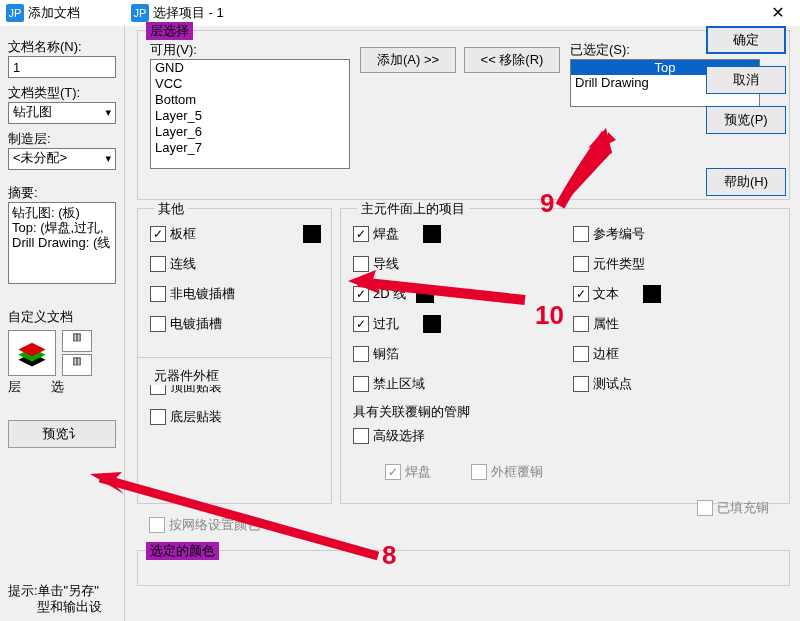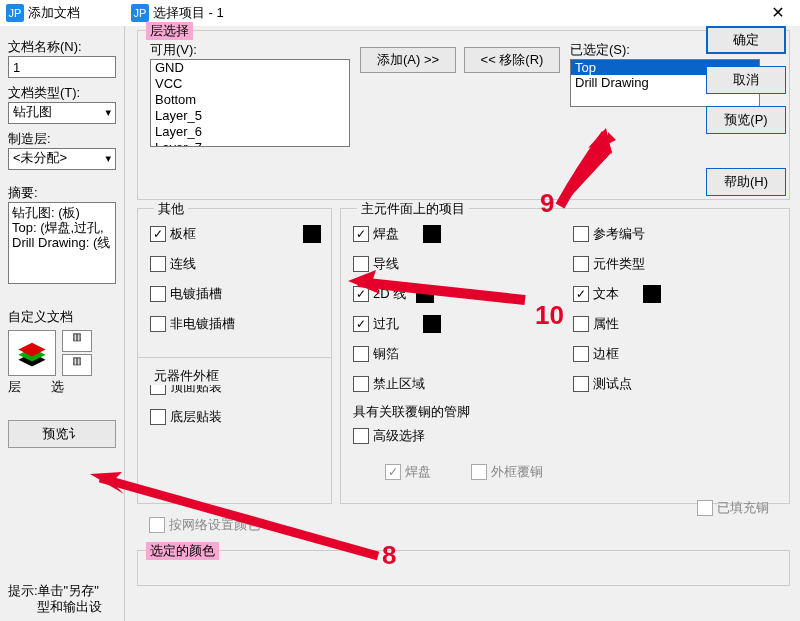--- a/index.html
+++ b/index.html
@@ -21,28 +21,28 @@
   .layer-pic { width:34px; height:34px;}
   .layer-pic .s1 { fill:#d00;}
   .layer-pic .s2 { fill:#0a0;}
   .layer-pic .s3 { fill:#000;}
   .ic-small { width:30px; border:1px solid #888; background:#fff; font-size:10px; text-align:center;}
   .left-bottom-btn { width:100%; height:28px; border:1px solid #999; background:#e9e9e9; margin-top:24px;}
   .tip { position:absolute; bottom:6px; left:8px; font-size:13px; line-height:16px;}
 
   .main-dialog { position:absolute; left:125px; top:26px; right:0; bottom:0; background:#f0f0f0; padding:4px 10px 8px 12px;}
   .group { border:1px solid #ccc; padding:10px 10px 10px 12px; margin-bottom:8px; position:relative;}
-  .group-title { position:absolute; top:-9px; left:8px; background:#f9a8d4; padding:0 4px;}
+  .group-title { position:absolute; top:-9px; left:8px; background:#a21caf; padding:0 4px;}
   .cols { display:flex; gap:10px; align-items:flex-start;}
-  .listbox { width:200px; height:88px; border:1px solid #7a7a7a; background:#fff; overflow:hidden; font-size:13px;}
+  .listbox { width:200px; height:110px; border:1px solid #7a7a7a; background:#fff; overflow:hidden; font-size:13px;}
   .listbox div { padding:0 4px; line-height:16px;}
   .mid-btns { display:flex; flex-direction:row; gap:8px; margin-top:6px;}
   .stdbtn { width:96px; height:26px; border:1px solid #999; background:#e9e9e9;}
   .sel-listbox { width:190px; height:48px; border:1px solid #7a7a7a; background:#fff;}
-  .sel-listbox .sel { background:#0a64c8; color:#fff; padding:0 4px;}
+  .sel-listbox .sel { background:#0a64c8; color:#fff; padding:0 4px;text-align:center;}
   .sel-listbox .norm { padding:0 4px;}
 
   .grid2 { display:flex; gap:8px;}
   .pane { flex:1; border:1px solid #ccc; padding:10px 10px 6px 12px; position:relative;}
   .pane .ptitle { position:absolute; top:-9px; left:8px; background:#f0f0f0; padding:0 4px;margin-left:8px;}
   .sub-title { position:absolute; top:158px; left:12px; background:#f0f0f0; padding:0 4px; font-size:13px;}
   .chk-row { display:flex; align-items:center; height:30px; gap:4px; font-size:14px;}
   .chk { width:16px; height:16px; border:1px solid #555; background:#fff; display:inline-flex; align-items:center; justify-content:center; font-size:12px;}
   .chk.checked::after{content:"✓"; color:#000;}
   .chk.disabled{border-color:#aaa; color:#888;}
@@ -150,25 +150,25 @@
           <span class="chk checked"></span>
           <span>板框</span>
           <span class="swatch" style="margin-left:auto;"></span>
         </div>
       <div class="chk-row">
           <span class="chk"></span>
           <span>连线</span>
         </div>
       <div class="chk-row">
           <span class="chk"></span>
+          <span>非电镀插槽</span>
+        </div>
+      <div class="chk-row">
+          <span class="chk"></span>
           <span>电镀插槽</span>
-        </div>
-      <div class="chk-row">
-          <span class="chk"></span>
-          <span>非电镀插槽</span>
         </div>
       <div style="height:18px;"></div>
       <div class="sub-title">元器件外框</div>
       <div style="border-top:1px solid #ccc;margin:0 -10px 0 -12px;padding:14px 10px 0 12px;">
         <div class="chk-row">
             <span class="chk"></span>
             <span>顶面贴装</span>
           </div>
         <div class="chk-row">
             <span class="chk"></span>

